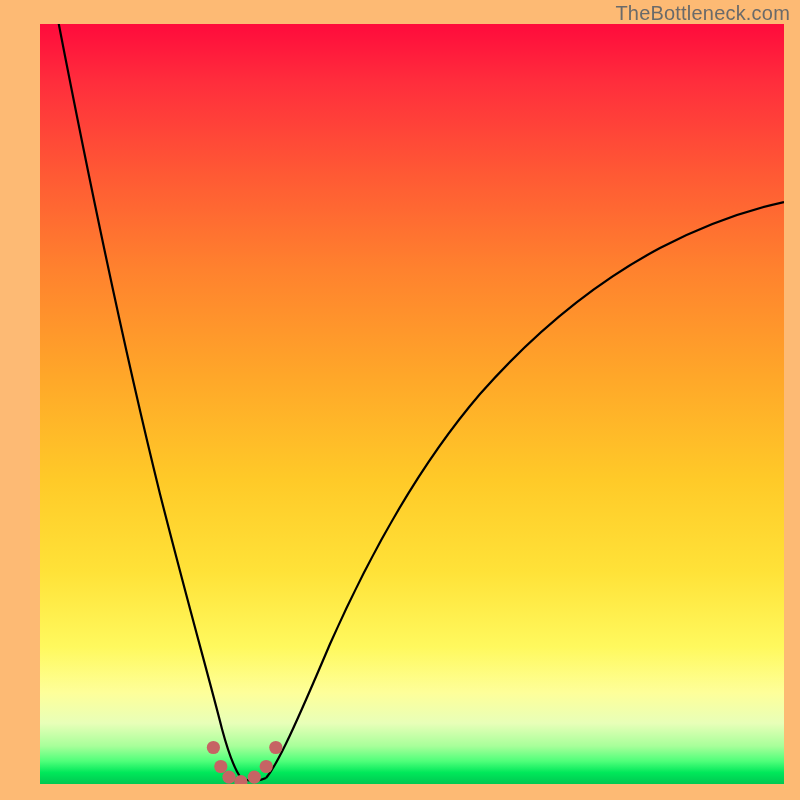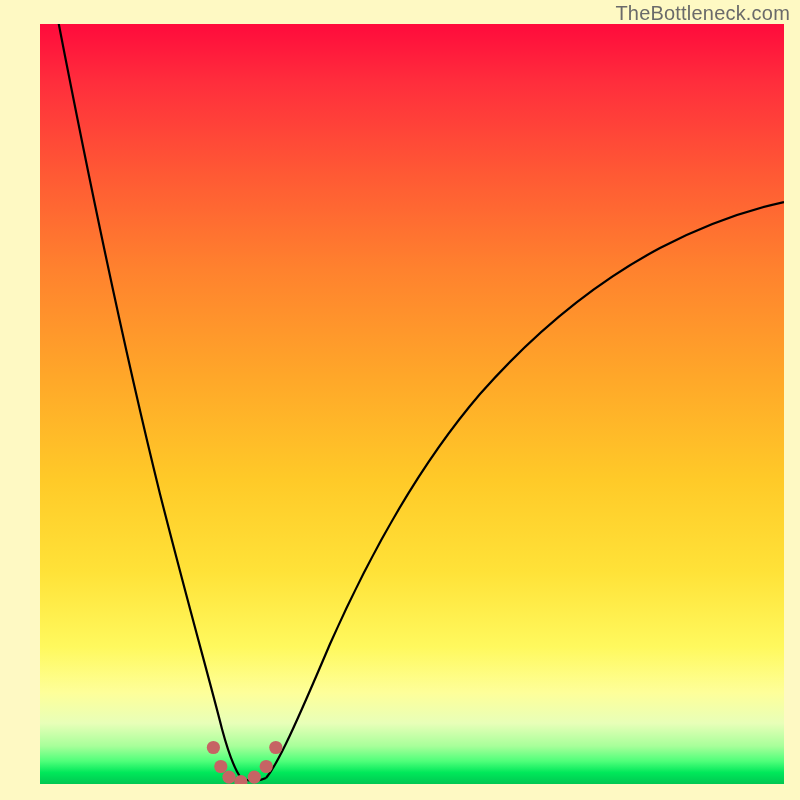--- a/index.html
+++ b/index.html
@@ -10,21 +10,21 @@
     background: #000;
     overflow: hidden;
     font-family: Arial, Helvetica, sans-serif;
   }
   .frame {
     position: absolute;
     left: 0;
     top: 0;
     width: 800px;
     height: 800px;
-    background: #fef9c3;
+    background: #fdba74;
   }
   .plot {
     position: absolute;
     left: 40px;
     top: 24px;
     width: 744px;
     height: 760px;
     background: linear-gradient(to bottom,
       #ff0b3c 0%,
       #ff2f3c 8%,

